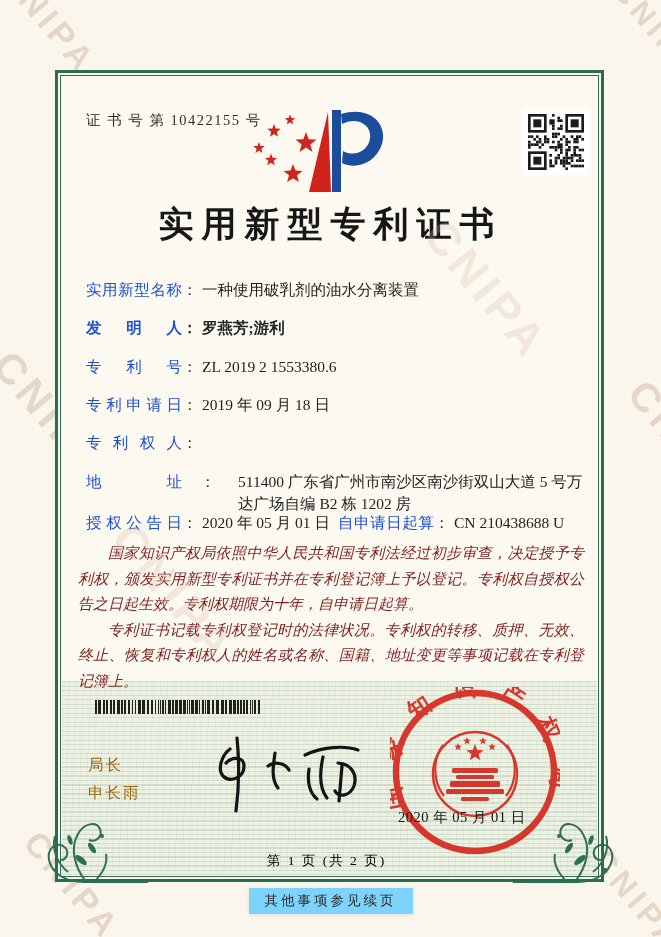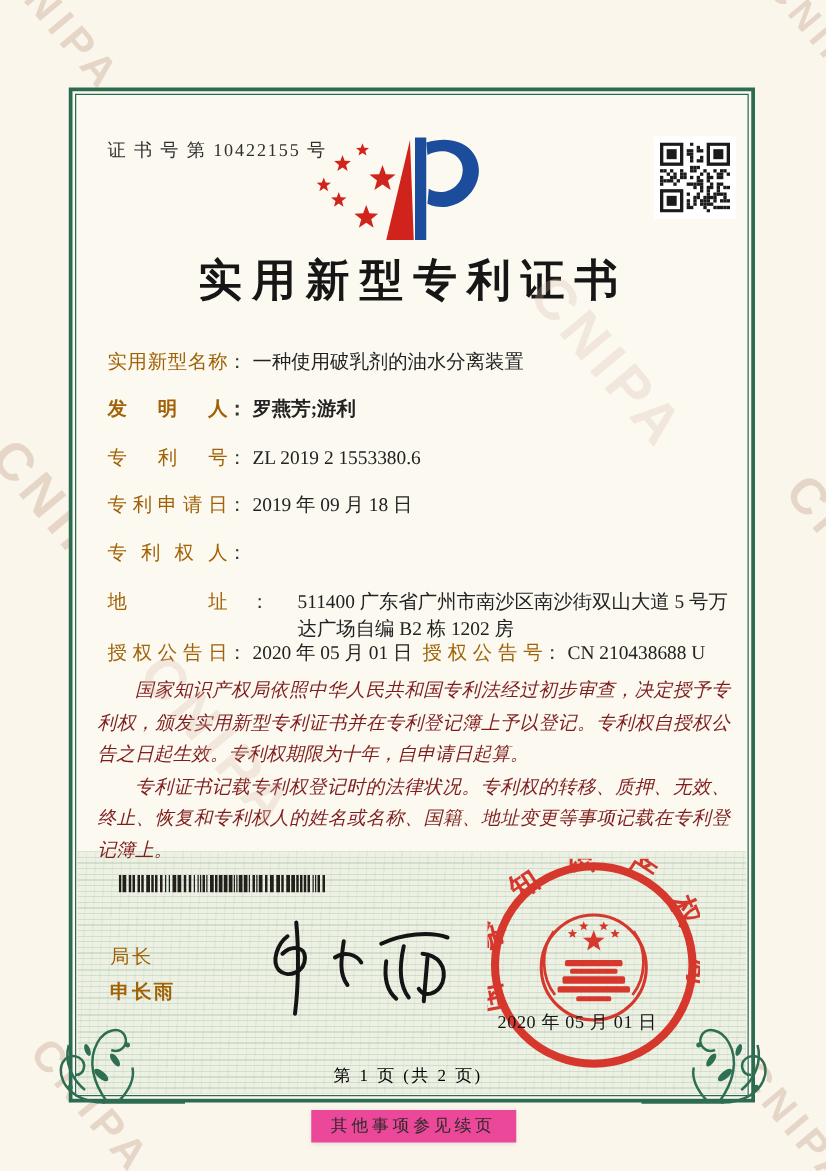--- a/index.html
+++ b/index.html
@@ -28,21 +28,21 @@
   .cert-no{position:absolute;left:86px;top:111px;font-size:14.5px;letter-spacing:1.5px;color:#2f2f2f;}
   .qr-wrap{position:absolute;left:523px;top:109px;width:66px;height:66px;background:#fff;
            display:flex;align-items:center;justify-content:center;}
   .logo{position:absolute;left:252px;top:100px;}
 
   .title{position:absolute;left:0;top:201px;width:661px;text-align:center;
          font-size:35px;font-weight:bold;color:#161616;letter-spacing:8px;}
 
   .fields{position:absolute;left:86px;top:0;width:500px;font-size:15.5px;color:#2e2e2e;}
   .row{position:absolute;display:flex;align-items:flex-start;line-height:1.45;}
-  .f-label{display:inline-block;width:96px;text-align:justify;text-align-last:justify;color:#a16207;}
+  .f-label{display:inline-block;width:96px;text-align:justify;text-align-last:justify;color:#1d4ed8;}
   .f-colon{display:inline-block;width:14px;color:#333;}
   .f-value{display:inline-block;padding-left:6px;color:#222;}
   .addr .f-value{width:352px;}
   .grant2{position:absolute;left:252px;top:0;display:flex;}
 
   .body-text{position:absolute;left:78px;top:541px;width:506px;font-size:15px;
              line-height:25.5px;color:#7f1d1d;text-align:justify;}
   .body-text p{margin:0;text-indent:2em;font-style:italic;}
 
   .barcode-wrap{position:absolute;left:95px;top:700px;}
@@ -50,21 +50,21 @@
   .sig-label{position:absolute;font-size:15.5px;color:#a16207;letter-spacing:2px;}
   .signature{position:absolute;left:192px;top:733px;}
 
   .seal{position:absolute;left:390px;top:687px;mix-blend-mode:multiply;opacity:.92;}
   .seal-date{position:absolute;left:398px;top:808px;width:160px;font-size:14.5px;
              color:#151515;letter-spacing:.5px;}
 
   .page-info{position:absolute;left:55px;top:852px;width:543px;text-align:center;
              font-size:13.5px;color:#000000;letter-spacing:2px;}
   .note-box{position:absolute;left:50%;top:888px;transform:translateX(-50%);
-            background:#ec4899;padding:4px 16px;font-size:13.5px;color:#2a2a2a;
+            background:#7dd3fc;padding:4px 16px;font-size:13.5px;color:#2a2a2a;
             letter-spacing:3px;box-shadow:0 1px 4px rgba(0,0,0,.10);z-index:6;}
 
   .ornament{position:absolute;z-index:4;}
 </style>
 </head>
 <body>
 
 <div id="page">
 
   <span class="wm" style="left:-16px;top:0px;font-size:34px;">CNIPA</span>
@@ -291,21 +291,21 @@
       <div class="row addr" style="top:471px;gap:18px;">
         <span class="f-label">地址</span>
           <span class="f-colon">：</span>
         <span class="f-value">511400 广东省广州市南沙区南沙街双山大道 5 号万达广场自编 B2 栋 1202 房</span>
       </div>
       <div class="row" style="top:512px;width:500px;">
         <span class="f-label">授权公告日</span>
           <span class="f-colon">：</span>
         <span class="f-value">2020 年 05 月 01 日</span>
         <span class="grant2">
-          <span class="f-label">授权公告号</span>
+          <span class="f-label">自申请日起算</span>
             <span class="f-colon">：</span>
           <span class="f-value">CN 210438688 U</span>
         </span>
       </div>
     </div>
 
     <div class="body-text">
       <p>国家知识产权局依照中华人民共和国专利法经过初步审查，决定授予专利权，颁发实用新型专利证书并在专利登记簿上予以登记。专利权自授权公告之日起生效。专利权期限为十年，自申请日起算。</p>
       <p>专利证书记载专利权登记时的法律状况。专利权的转移、质押、无效、终止、恢复和专利权人的姓名或名称、国籍、地址变更等事项记载在专利登记簿上。</p>
     </div>
@@ -359,21 +359,21 @@
             <rect x="151" y="0" width="2" height="14" fill="#23201c"></rect>
             <rect x="155" y="0" width="1" height="14" fill="#23201c"></rect>
             <rect x="157" y="0" width="1" height="14" fill="#23201c"></rect>
             <rect x="159" y="0" width="2" height="14" fill="#23201c"></rect>
             <rect x="163" y="0" width="2" height="14" fill="#23201c"></rect>
           </g>
         </svg>
     </div>
 
     <div class="sig-label" style="left:88px;top:755px;">局长</div>
-    <div class="sig-label" style="left:88px;top:783px;font-weight:bold;">申长雨</div>
+    <div class="sig-label" style="left:88px;top:783px;">申长雨</div>
 
     <svg class="signature" width="185" height="82" viewBox="0 0 185 82">
       <g stroke="#141414" stroke-width="3.2" fill="none" stroke-linecap="round" stroke-linejoin="round">
         <path d="M38,16 C30,22 25,36 31,43 C38,50 52,45 52,33 C52,24 41,23 34,30"></path>
         <path d="M45,5 C47,25 47,55 44,78"></path>
         <path d="M83,20 C81,34 79,46 86,55"></path>
         <path d="M76,33 C83,28 93,30 97,37"></path>
         <path d="M113,22 C130,14 152,12 166,17"></path>
         <path d="M131,24 C127,42 128,56 135,65"></path>
         <path d="M117,36 C115,50 118,60 125,66"></path>

